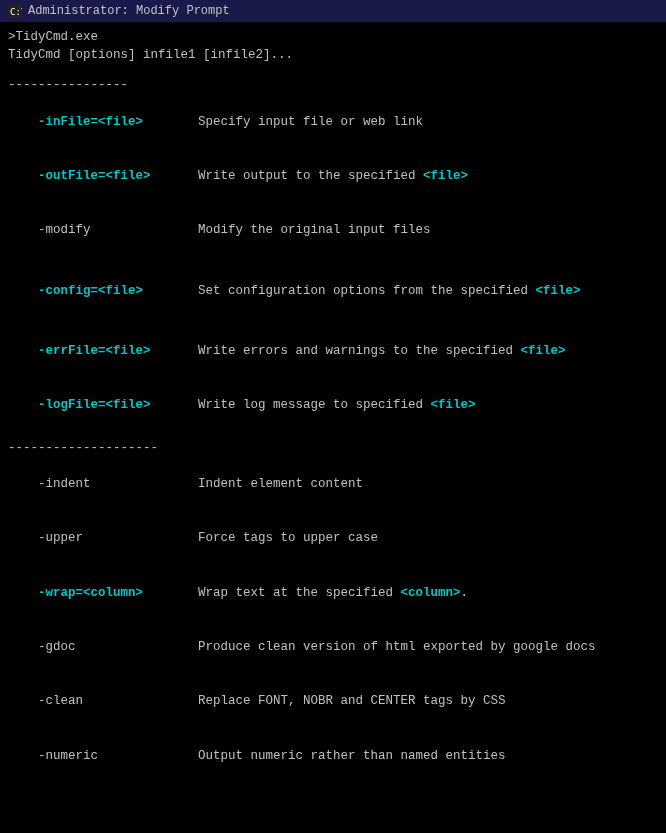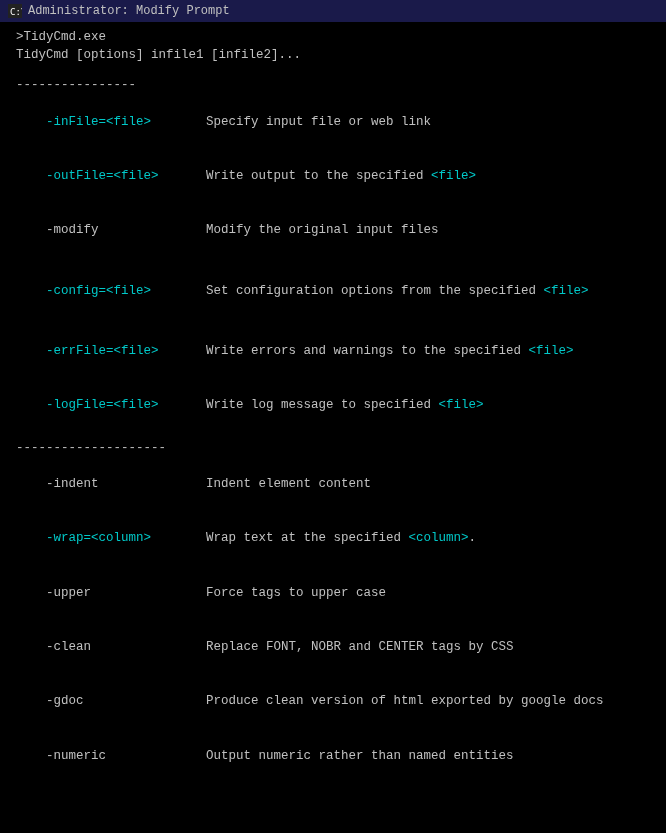--- a/index.html
+++ b/index.html
@@ -30,32 +30,32 @@
     }
 
     .title-bar-icon {
       width: 14px;
       height: 14px;
       background: #555;
       display: inline-block;
     }
 
     .console {
-      padding: 6px 16px;
+      padding: 6px 8px;
       background: #000;
       height: calc(833px - 22px);
       overflow: hidden;
     }
 
     .line {
       line-height: 1.45;
       white-space: pre;
     }
 
-    .cyan { color: #00c8c8; }
+    .cyan { color: #00c8c8; font-weight: bold; }
     .white { color: #c0c0c0; }
 
     .section-header {
       color: #c8c800;
     }
 
     .divider {
       color: #c0c0c0;
     }
 
@@ -102,28 +102,28 @@
   <div class="line">
     <span class="cyan" style="display:inline-block;width:160px">-logFile=&lt;file&gt;</span><span>Write log message to specified <span class="cyan">&lt;file&gt;</span></span>
   </div>
   <div class="line blank"></div>
 
   <div class="line divider">--------------------</div>
   <div class="line">
     <span style="display:inline-block;width:160px">-indent</span><span>Indent element content</span>
   </div>
   <div class="line">
+    <span style="display:inline-block;width:160px">-upper</span><span>Force tags to upper case</span>
+  </div>
+  <div class="line">
     <span class="cyan" style="display:inline-block;width:160px">-wrap=&lt;column&gt;</span><span>Wrap text at the specified <span class="cyan">&lt;column&gt;</span>.</span>
   </div>
   <div class="line">
-    <span style="display:inline-block;width:160px">-upper</span><span>Force tags to upper case</span>
+    <span style="display:inline-block;width:160px">-gdoc</span><span>Produce clean version of html exported by google docs</span>
   </div>
   <div class="line">
     <span style="display:inline-block;width:160px">-clean</span><span>Replace FONT, NOBR and CENTER tags by CSS</span>
-  </div>
-  <div class="line">
-    <span style="display:inline-block;width:160px">-gdoc</span><span>Produce clean version of html exported by google docs</span>
   </div>
   <div class="line">
     <span style="display:inline-block;width:160px">-numeric</span><span>Output numeric rather than named entities</span>
   </div>
 
 </div>
 
 </body></html>

